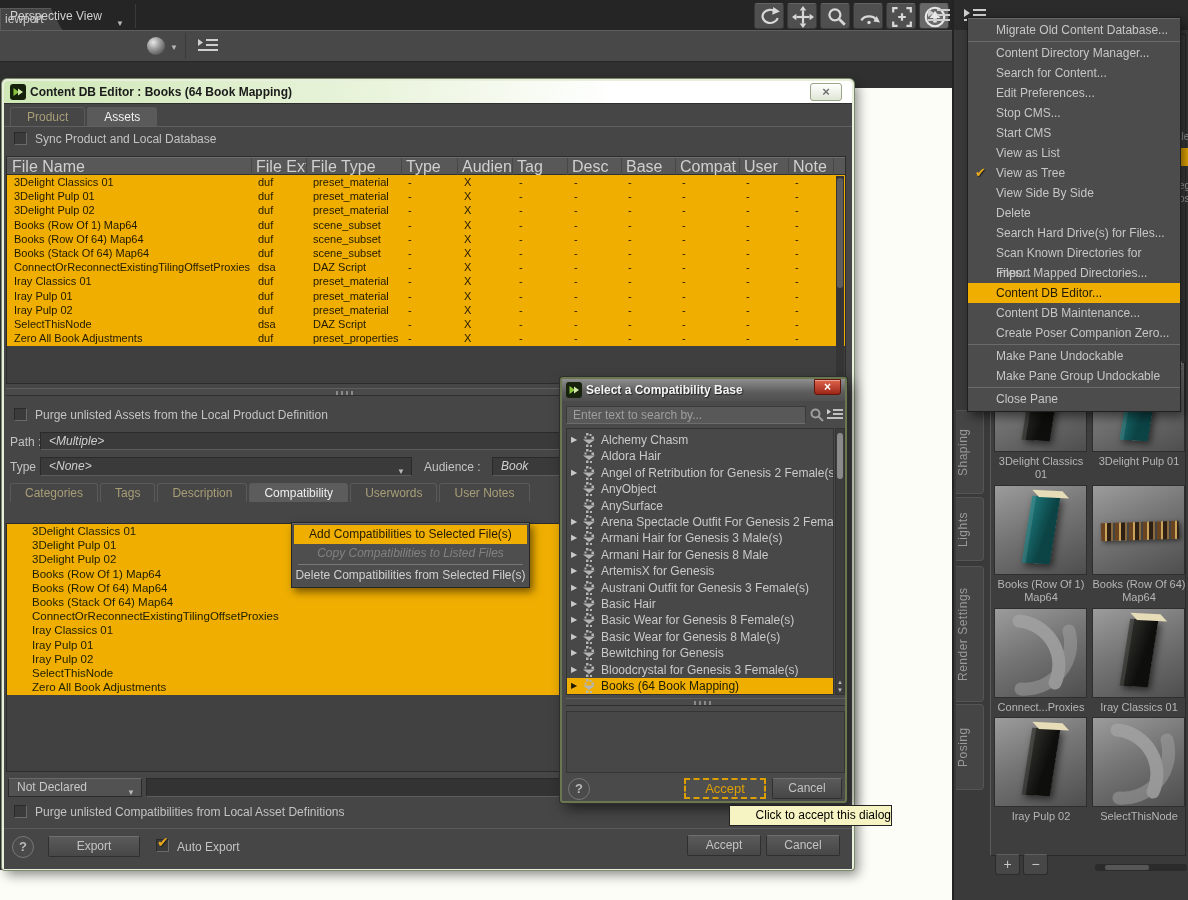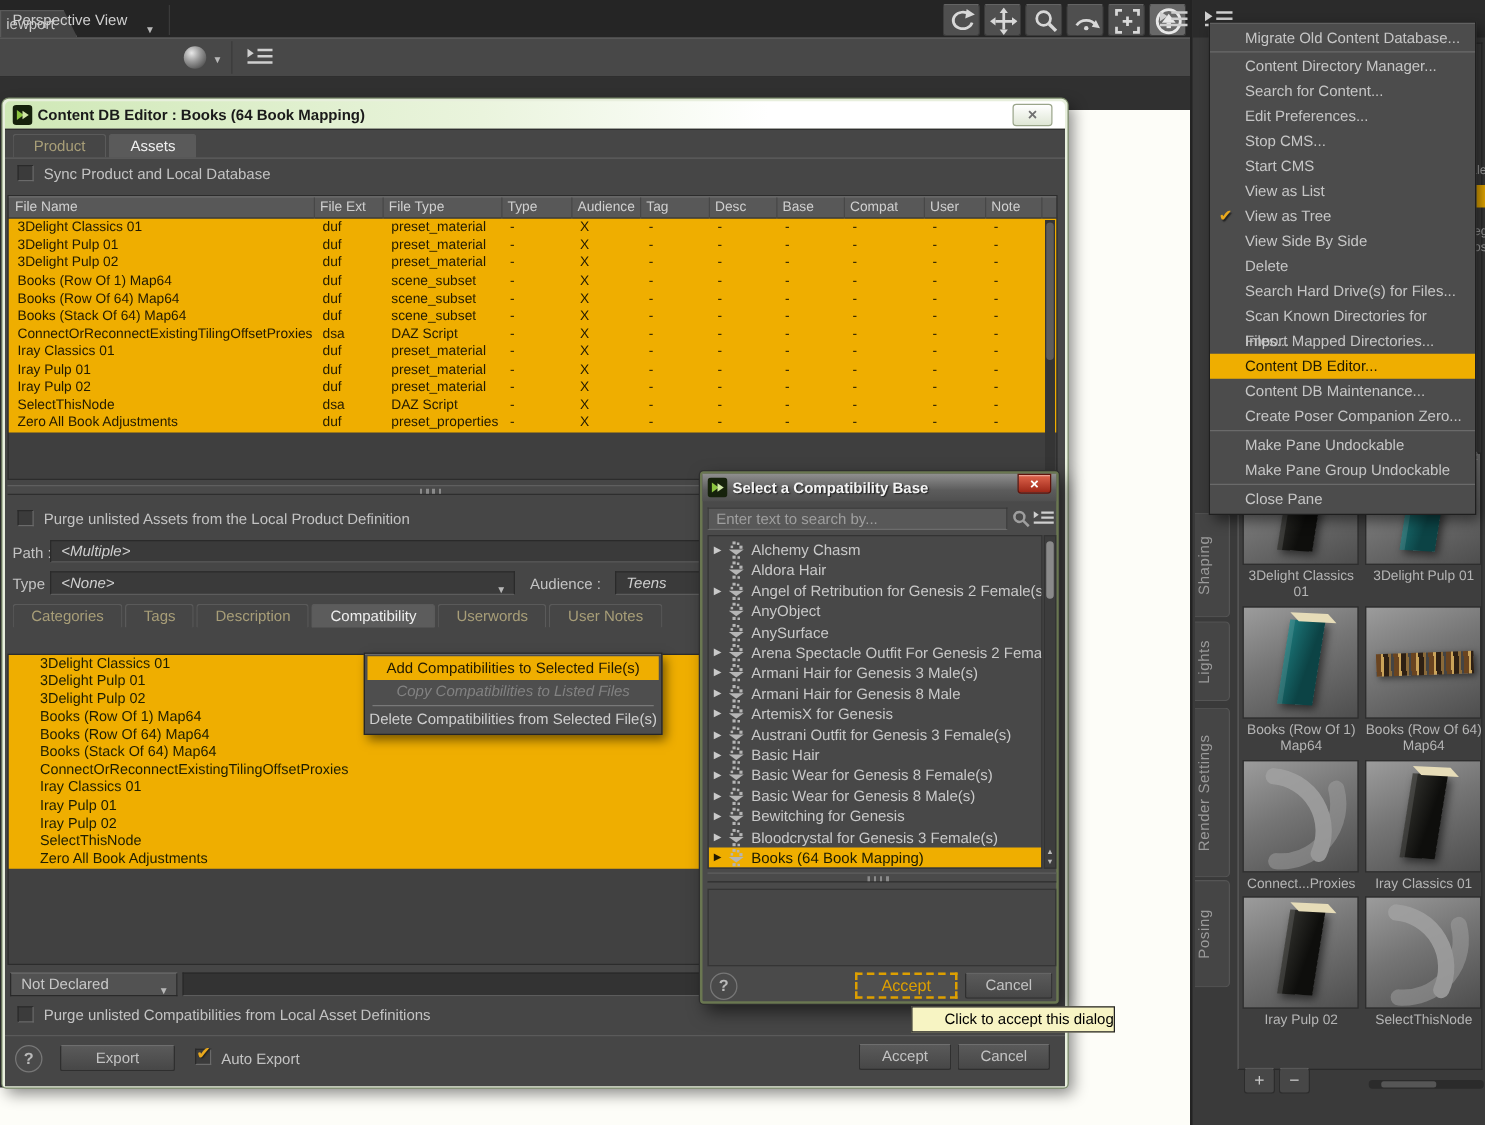--- a/index.html
+++ b/index.html
@@ -49,21 +49,21 @@
   #editor-body{position:absolute;left:2px;top:24px;width:848px;height:765px;background:#464646;border-top:1px solid #2f2f2f;}
   .wtab{height:19px;padding:0 16px;font-size:12px;line-height:19px;color:#a89e78;background:#464646;border:1px solid #5a5a5a;border-bottom:none;margin-right:2px;border-radius:3px 3px 0 0;}
   .wtab.active{background:#5a5a5a;color:#f0f0f0;}
   #main-tabs{position:absolute;left:6px;top:3px;display:flex;}
   #main-tab-line{position:absolute;left:0;top:22px;width:848px;height:1px;background:#5f5f5f;}
   .cb{position:absolute;width:13px;height:13px;background:#3b3b3b;border:1px solid #2a2a2a;border-bottom-color:#6a6a6a;border-right-color:#6a6a6a;}
   .cb .mark{position:absolute;left:0;top:-6px;color:#e9a81d;font-size:14px;text-shadow:1px 1px 1px #222;}
   .cblabel{position:absolute;color:#c3c3c3;font-size:12px;}
   #table-box{position:absolute;left:2px;top:52px;width:840px;height:228px;background:#3f3f3f;border:1px solid #2c2c2c;}
   #table-header{position:absolute;left:0;top:0;width:838px;height:18px;background:#585858;border-top:1px solid #6e6e6e;border-bottom:1px solid #2e2e2e;}
-  .thcell{position:absolute;top:0;height:21px;color:#d0d0d0;font-size:11px;line-height:17px;padding-left:3px;border-right:1px solid #474747;overflow:hidden;white-space:nowrap;}
+  .thcell{position:absolute;top:0;height:21px;color:#d0d0d0;font-size:16px;line-height:17px;padding-left:3px;border-right:1px solid #474747;overflow:hidden;white-space:nowrap;}
   #table-rows{position:absolute;left:0;top:18px;width:838px;height:171px;background:#efae00;}
   .trow{position:absolute;left:0;width:838px;height:14px;}
   .tcell{position:absolute;top:0;color:#221a00;font-size:11px;line-height:14px;white-space:nowrap;}
   #table-vscroll{position:absolute;right:1px;top:19px;width:8px;height:206px;background:#353535;}
   #table-vscroll .hnd{position:absolute;left:1px;top:2px;width:6px;height:110px;background:#5d5d5d;border-radius:3px;}
   .splitter{position:absolute;height:8px;background:#4a4a4a;border-top:1px solid #5f5f5f;border-bottom:1px solid #2e2e2e;}
   .grip{position:absolute;top:2px;width:18px;height:4px;background:repeating-linear-gradient(90deg,#8a8a8a 0 2px,transparent 2px 5px);}
   .flabel{position:absolute;color:#c3c3c3;font-size:12px;}
   .field{position:absolute;background:#3a3a3a;border:1px solid #2a2a2a;border-bottom-color:#5c5c5c;color:#cfcfcf;font-size:12px;padding-left:8px;font-style:italic;}
   .dropfield{position:absolute;background:#525252;border:1px solid #2a2a2a;border-top-color:#6a6a6a;color:#c8c8c8;font-size:12px;padding-left:8px;}
@@ -492,21 +492,21 @@
 
       <span class="flabel" style="left:6px;top:331px;">Path :</span>
       <div class="field" style="left:36px;top:328px;width:806px;height:18px;line-height:16px;">&lt;Multiple&gt;</div>
 
       <span class="flabel" style="left:6px;top:356px;">Type :</span>
       <div class="field" style="left:36px;top:353px;width:372px;height:19px;line-height:17px;">
         <span>&lt;None&gt;</span>
         <span class="dd-arrow" style="right:6px;top:5px;">▼</span>
       </div>
       <span class="flabel" style="left:420px;top:356px;">Audience :</span>
-      <div class="field" style="left:488px;top:353px;width:72px;height:19px;line-height:17px;">Teens</div>
+      <div class="field" style="left:488px;top:353px;width:72px;height:19px;line-height:17px;">Book</div>
 
       <div id="detail-tabs">
           <div class="dtab">Categories</div>
           <div class="dtab">Tags</div>
           <div class="dtab">Description</div>
           <div class="dtab active">Compatibility</div>
           <div class="dtab">Userwords</div>
           <div class="dtab">User Notes</div>
         </div>
       <div id="files-box">

